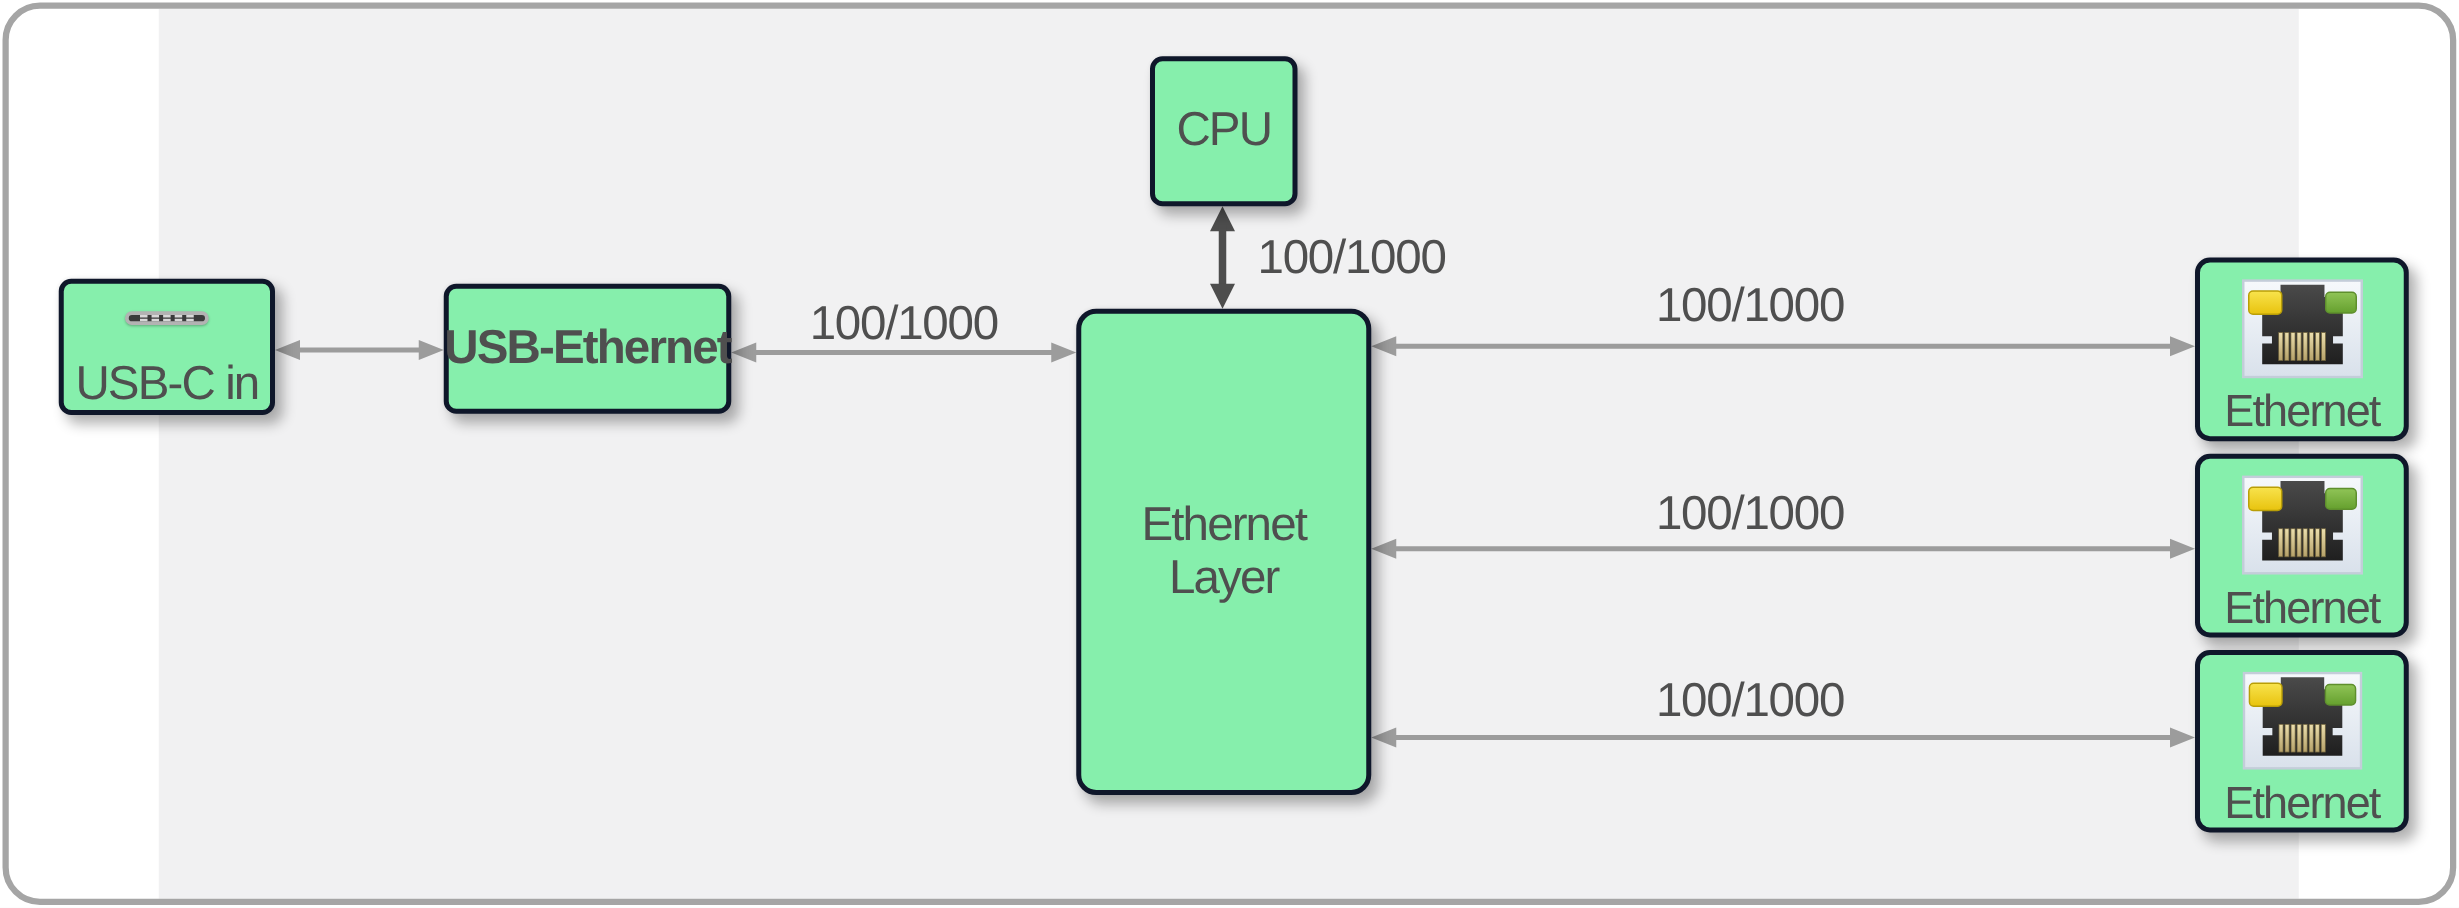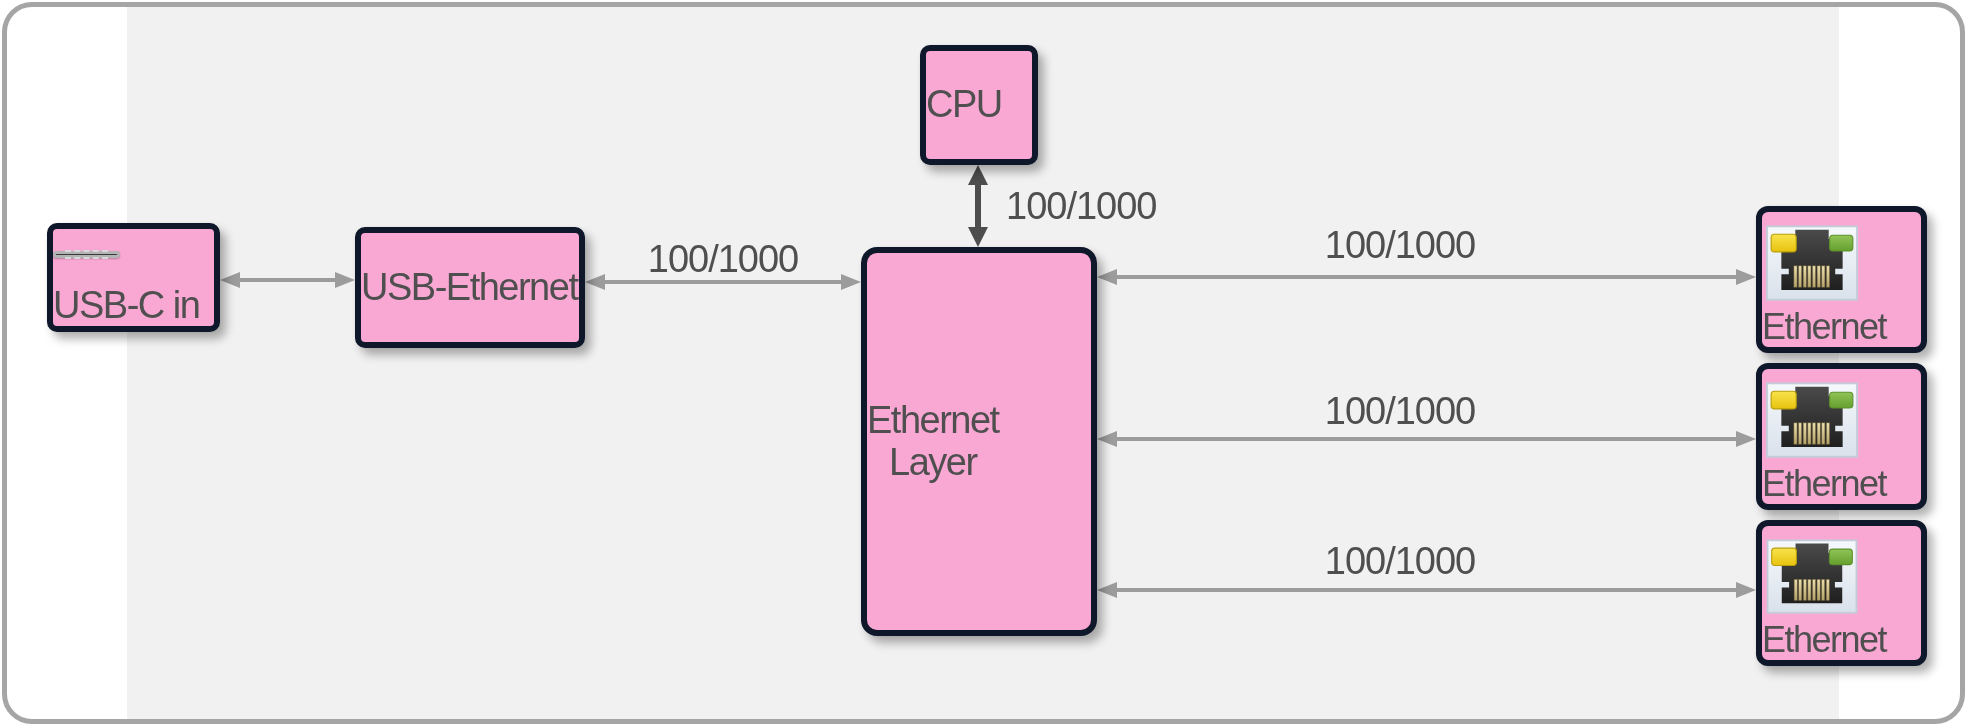--- a/index.html
+++ b/index.html
@@ -30,41 +30,41 @@
     left: 127px;
     top: 7px;
     width: 1712px;
     height: 712px;
     background: #f1f1f2;
   }
 
   
   .node {
     position: absolute;
-    background: #f9a8d4;
-    border: 6px solid #0f172a;
+    background: #86efac;
+    border: 4px solid #0f172a;
     border-radius: 10px;
     box-shadow: 6px 7px 10px rgba(0,0,0,0.30), 0 0 3px rgba(0,0,0,0.06);
     display: flex;
     flex-direction: column;
-    align-items: flex-start;
+    align-items: center;
     justify-content: center;
   }
 
   .node-label {
     font-size: 38px;
     line-height: 1.08;
     letter-spacing: -1.5px;
     color: #4f4f4f;
     text-align: center;
     white-space: nowrap;
   }
 
   .node-usbc   { left: 47px;   top: 223px; width: 173px; height: 109px; justify-content: flex-start; padding-top: 22px; gap: 27px; }
-  .node-bridge { left: 355px;  top: 227px; width: 230px; height: 121px; }
+  .node-bridge { left: 355px;  top: 227px; width: 230px; height: 104px; font-weight: bold; }
   .node-cpu    { left: 920px;  top: 45px;  width: 118px; height: 120px; }
   .node-layer  { left: 861px;  top: 247px; width: 236px; height: 389px; border-radius: 16px; }
   .node-port   { left: 1756px; width: 171px; height: 147px; border-radius: 12px; justify-content: flex-start; padding-top: 13px; }
   .node-port1  { top: 206px; }
   .node-port2  { top: 363px; }
   .node-port3  { top: 520px; height: 146px; }
   .node-port .node-label { margin-top: 7px; font-size: 36px; }
 
   
   .usbc-pill {

